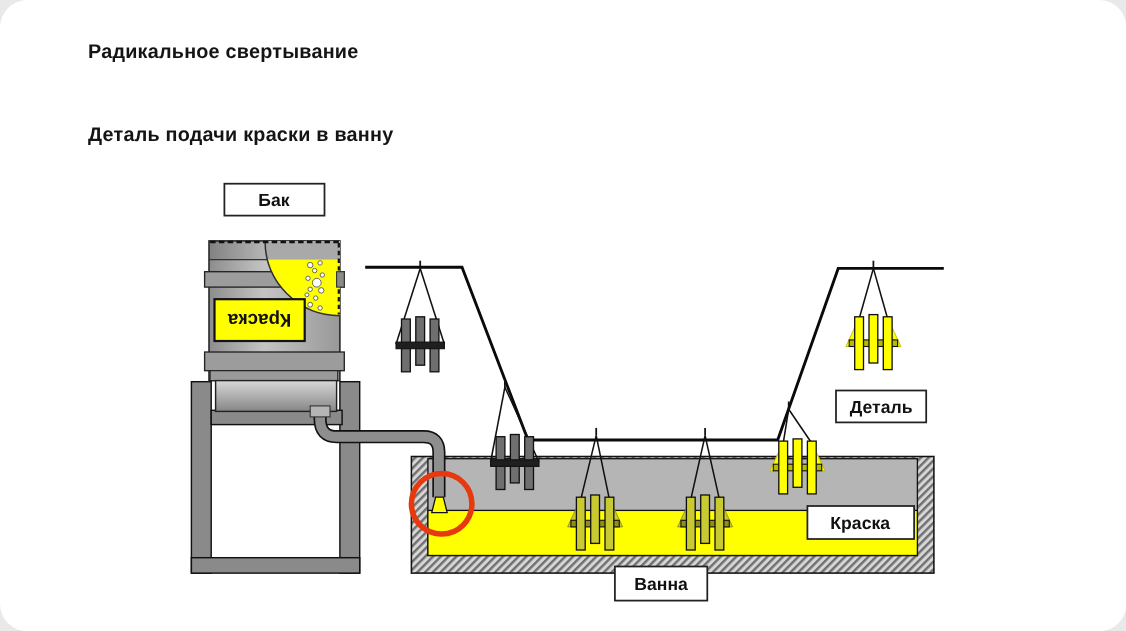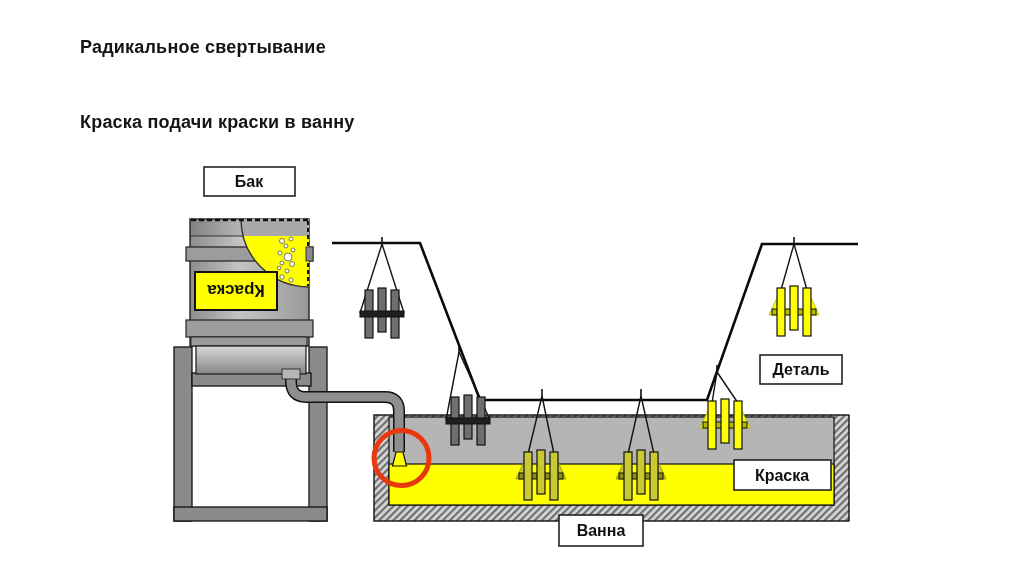--- a/index.html
+++ b/index.html
@@ -1,37 +1,37 @@
 <!DOCTYPE html>
 <html style="--background: #ffffff; --ink: #111111; --paint_yellow: #ffff00; --paint_shade: #b9b900; --submerged_bar: #c9c932; --submerged_shade: #8f8f12; --metal_bar: #6f6f6f; --metal_crossbar: #1f1f1f; --stand_gray: #8a8a8a; --bath_inner_gray: #b5b5b5; --highlight_red: #e8380d;"><head>
 <meta charset="utf-8">
 <style>
   html,body{margin:0;padding:0;background:#e9e9e9;}
   .stage{
     position:relative;width:1024px;height:574px;background:var(--background,#fff);
-    font-family:"Liberation Sans",sans-serif;overflow:hidden;margin:0 auto;
+    font-family:"Liberation Sans",sans-serif;overflow:hidden;margin:0 auto;border-radius:25px;
   }
   .title,.subtitle{
     position:absolute;left:80px;font-weight:bold;color:#141414;
     font-size:18px;letter-spacing:.2px;white-space:nowrap;
   }
   .title{top:37px;}
   .subtitle{top:112px;}
   svg.diagram{position:absolute;left:0;top:0;}
   svg text{font-family:"Liberation Sans",sans-serif;font-weight:bold;fill:#111;}
   text.boxlabel{font-size:16px;}
   text.barrel-label-text{font-size:17px;}
 </style>
 </head>
 <body>
 
 <div class="stage">
 
   <div class="title">Радикальное свертывание</div>
-  <div class="subtitle">Краска подачи краски в ванну</div>
+  <div class="subtitle">Деталь подачи краски в ванну</div>
 
   <svg class="diagram" width="1024" height="574" viewBox="0 0 1024 574">
     <defs>
       <pattern id="hatch" patternUnits="userSpaceOnUse" width="5" height="5" patternTransform="rotate(45)">
         <rect width="5" height="5" fill="#d6d6d6"></rect>
         <rect width="2.2" height="5" fill="#6f6f6f"></rect>
       </pattern>
       <linearGradient id="barrelGrad" x1="0" y1="0" x2="1" y2="0">
         <stop offset="0" stop-color="#8d8d8d"></stop>
         <stop offset="0.42" stop-color="#c4c4c4"></stop>

